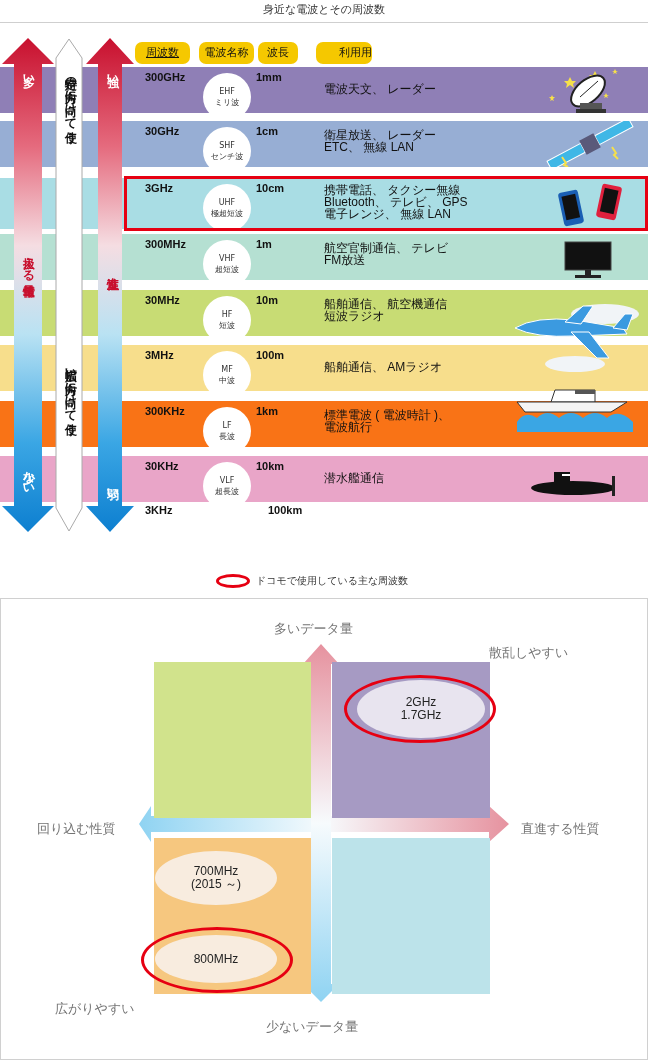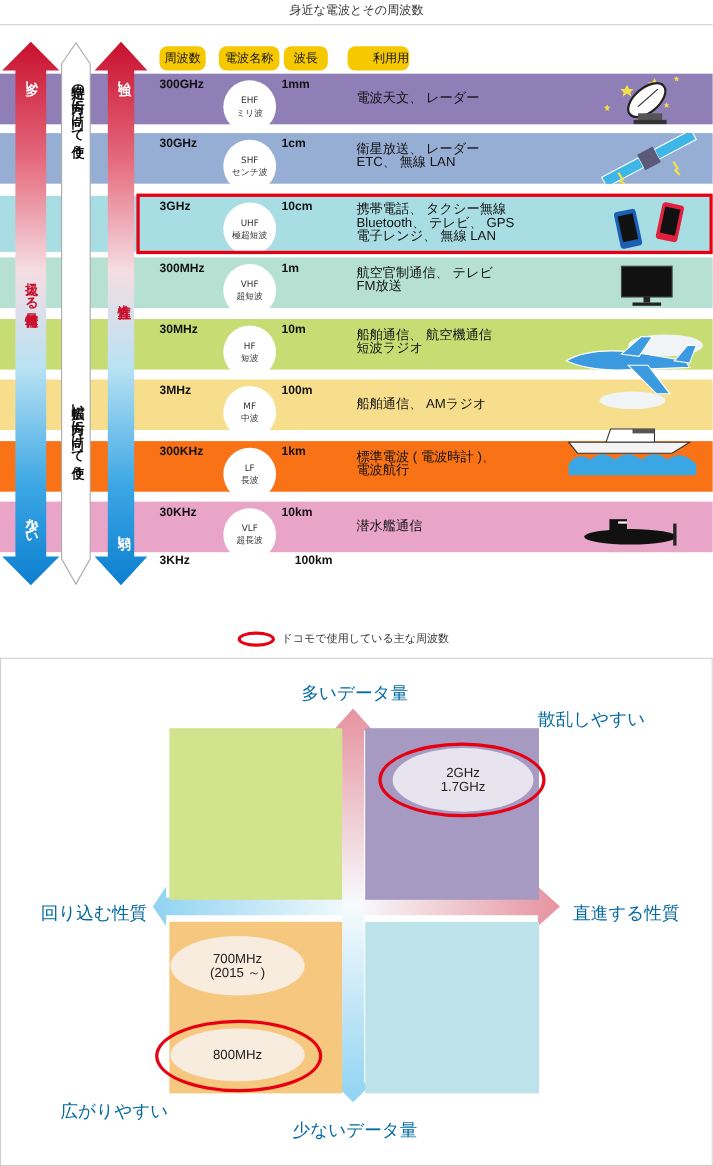--- a/index.html
+++ b/index.html
@@ -21,31 +21,31 @@
 
   .arrow { position: absolute; z-index: 2; }
   .vtext { position: absolute; writing-mode: vertical-rl; font-size: 12px; font-weight: bold; letter-spacing: 0px; z-index: 5; }
 
   .legend { position: absolute; top: 574px; left: 216px; display: flex; align-items: center; gap: 6px; font-size: 10px; color: #333; }
   .legend .ring { width: 34px; height: 14px; border: 3px solid #e60012; border-radius: 50%; }
   .legend-rule { position: absolute; left: 0; top: 598px; width: 648px; height: 1px; background: #d0d0d0; }
 
   .panel { position: absolute; left: 0; top: 598px; width: 648px; height: 462px; border: 1px solid #d0d0d0; border-top: none; }
   .q { position: absolute; }
-  .label { position: absolute; font-size: 16px; color: #0369a1; }
+  .label { position: absolute; font-size: 13px; color: #737373; }
   .ellipse { position: absolute; border-radius: 50%; display: flex; align-items: center; justify-content: center; text-align: center; font-size: 12px; line-height: 13px; color: #222; font-family: "Liberation Sans", sans-serif; white-space: pre-line; }
   .red-ring { position: absolute; border: 3px solid #e60012; border-radius: 50%; z-index: 3; }
 </style>
 </head>
 <body>
 
 <div class="title">身近な電波とその周波数</div>
 <div class="title-rule"></div>
 
-<div class="hdr" style="left:145px;width:42px;">周波数</div>
+<div class="hdr" style="left:135px;width:55px;text-decoration:underline;">周波数</div>
 <div class="hdr" style="left:199px;width:55px;">電波名称</div>
 <div class="hdr" style="left:258px;width:40px;">波長</div>
 <div class="hdr" style="left:316px;width:56px;padding-left:23px;">利用用途</div>
 
 <div class="band" style="top:67px;background:#8f7fb6;">
   <span class="freq">300GHz</span>
   <div class="circle">
       <span>EHF</span>
       <span>ミリ波</span>
     </div>

